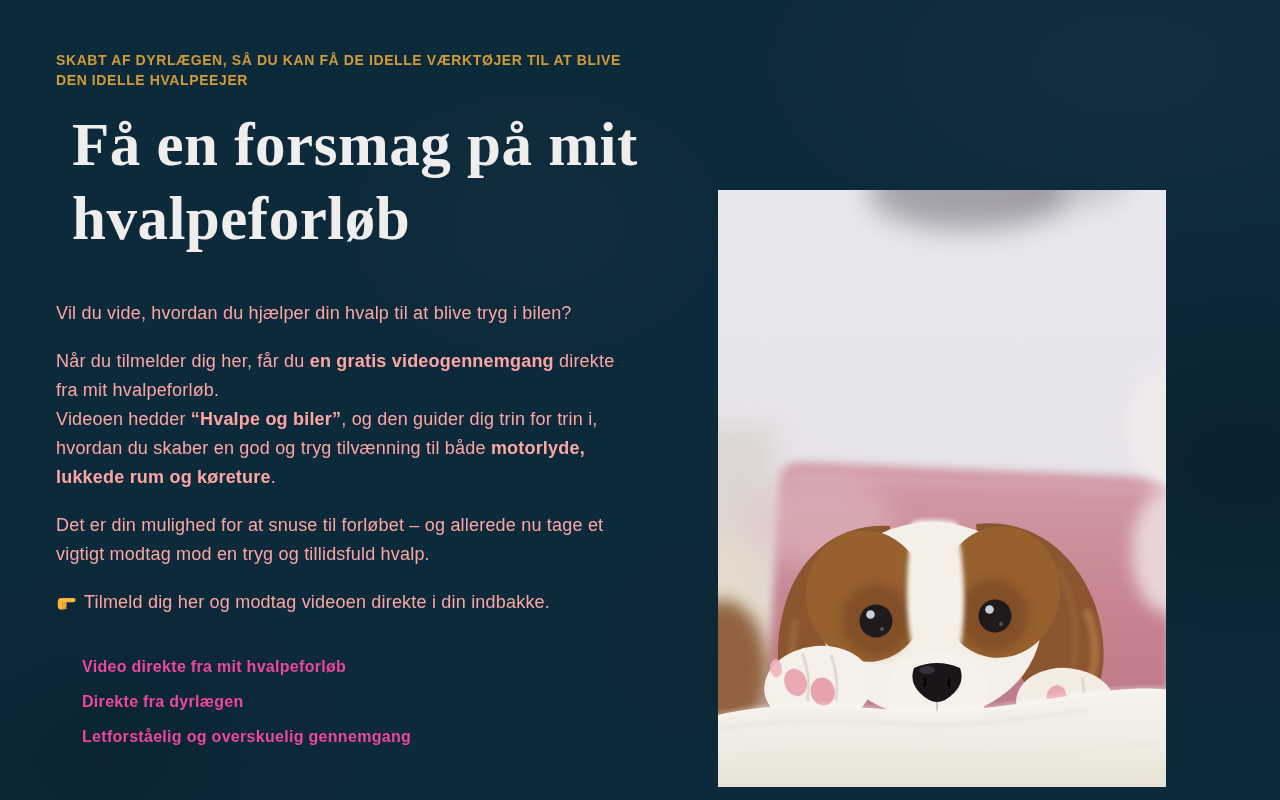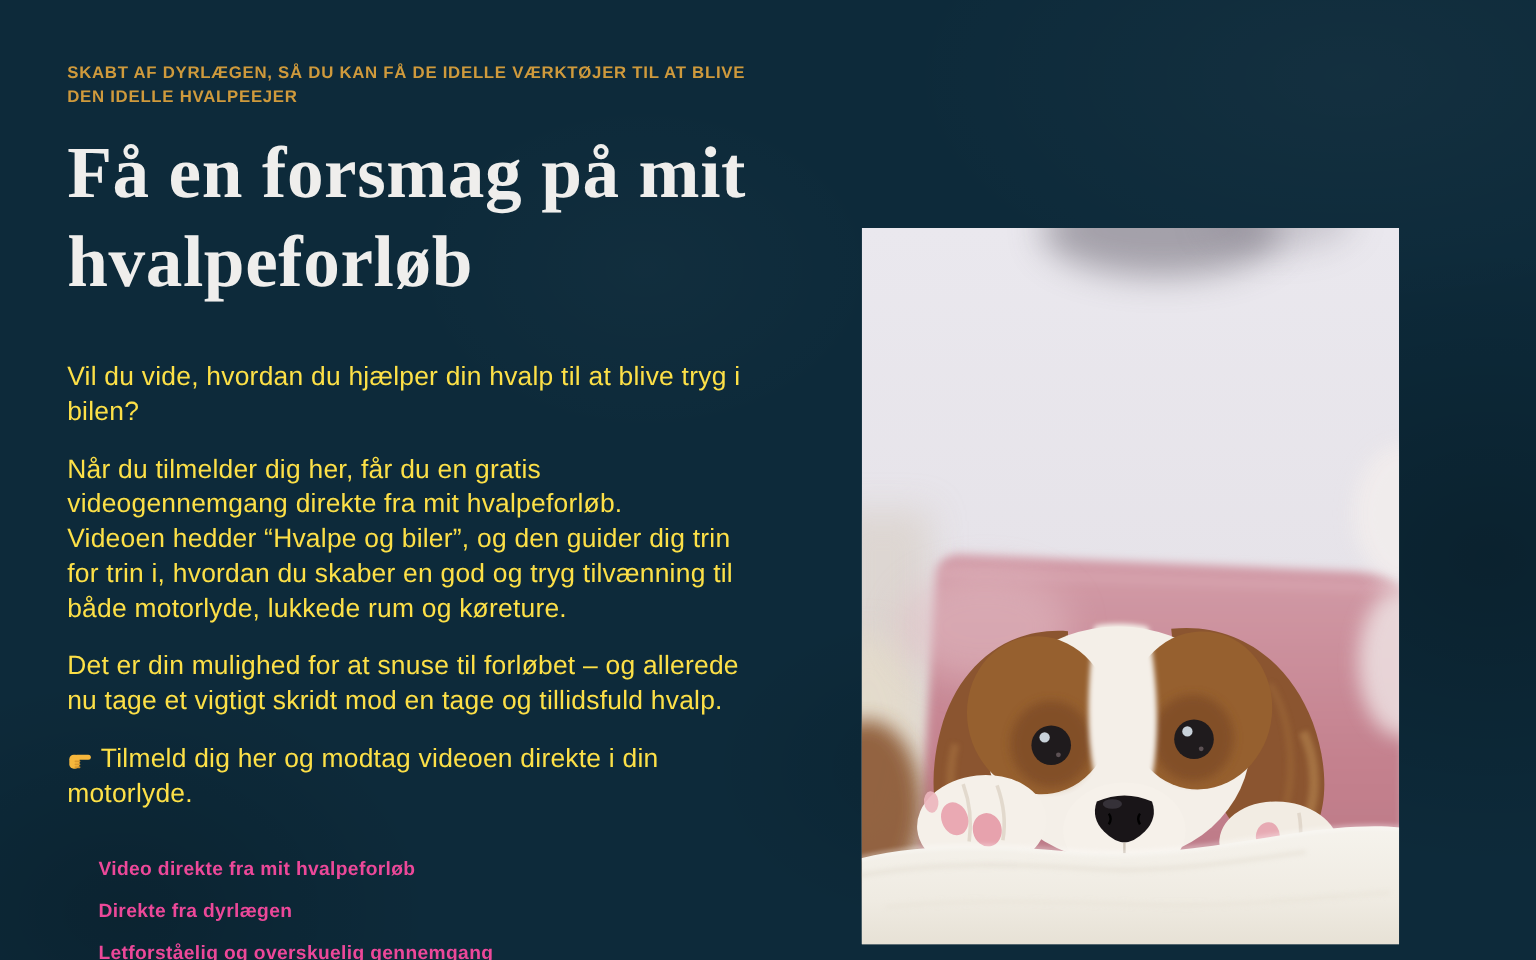--- a/index.html
+++ b/index.html
@@ -39,32 +39,32 @@
     text-transform: uppercase;
     margin: 0 0 18px 0;
   }
   h1.title {
     font-family: "Liberation Serif", "DejaVu Serif", serif;
     font-weight: 700;
     color: #efeeec;
     font-size: 61px;
     line-height: 74px;
     letter-spacing: 0.5px;
-    margin: 0 0 43px 0;
+    margin: 0 0 43px 16px;
     max-width: 620px;
   }
   .paras p.para {
-    color: #fde047;
-    font-size: 22px;
+    color: #fca5a5;
+    font-size: 18px;
     letter-spacing: 0.2px;
     line-height: 29px;
     margin: 0 0 19px 0;
     max-width: 570px;
   }
-  .paras .b { font-weight: 400; }
+  .paras .b { font-weight: 700; }
   .inline-icon { display: inline-block; margin-right: 7px; }
   .inline-icon svg { vertical-align: -4px; }
 
   .benefits {
     margin-top: 39px;
     padding-left: 26px;
   }
   .bullet {
     color: #ec4899;
     font-weight: 700;
@@ -84,28 +84,28 @@
 </style>
 </head>
 <body>
 
 <div class="content">
   <div class="eyebrow">SKABT AF DYRLÆGEN, SÅ DU KAN FÅ DE IDELLE VÆRKTØJER TIL AT BLIVE DEN IDELLE HVALPEEJER</div>
   <h1 class="title">Få en forsmag på mit hvalpeforløb</h1>
   <div class="paras">
       <p class="para"><span>Vil du vide, hvordan du hjælper din hvalp til at blive tryg i bilen?</span></p>
       <p class="para"><span>Når du tilmelder dig her, får du </span><span class="b">en gratis videogennemgang</span><span> direkte fra mit hvalpeforløb.</span><br><span>Videoen hedder </span><span class="b">“Hvalpe og biler”</span><span>, og den guider dig trin for trin i, hvordan du skaber en god og tryg tilvænning til både </span><span class="b">motorlyde, lukkede rum og køreture</span><span>.</span></p>
-      <p class="para"><span>Det er din mulighed for at snuse til forløbet – og allerede nu tage et vigtigt skridt mod en tage og tillidsfuld hvalp.</span></p>
+      <p class="para"><span>Det er din mulighed for at snuse til forløbet – og allerede nu tage et vigtigt modtag mod en tryg og tillidsfuld hvalp.</span></p>
       <p class="para"><span class="inline-icon"><svg width="21" height="21" viewBox="0 0 24 24">
             <rect x="7" y="8" width="15.5" height="4.8" rx="2.4" fill="#f6b73c"></rect>
             <rect x="2" y="8" width="9.8" height="13.2" rx="4.2" fill="#f6b73c"></rect>
             <rect x="7" y="13.4" width="5.6" height="1.7" rx="0.85" fill="#d8962a" opacity="0.9"></rect>
             <rect x="7" y="16.2" width="5.6" height="1.7" rx="0.85" fill="#d8962a" opacity="0.9"></rect>
             <rect x="7" y="19" width="5.6" height="1.7" rx="0.85" fill="#d8962a" opacity="0.9"></rect>
-          </svg></span><span>Tilmeld dig her og modtag videoen direkte i din motorlyde.</span></p>
+          </svg></span><span>Tilmeld dig her og modtag videoen direkte i din indbakke.</span></p>
     </div>
   <div class="benefits">
       <div class="bullet">Video direkte fra mit hvalpeforløb</div>
       <div class="bullet">Direkte fra dyrlægen</div>
       <div class="bullet">Letforståelig og overskuelig gennemgang</div>
     </div>
 </div>
 
 <div class="photo">
   <svg width="448" height="597" viewBox="0 0 448 597" preserveAspectRatio="none">

